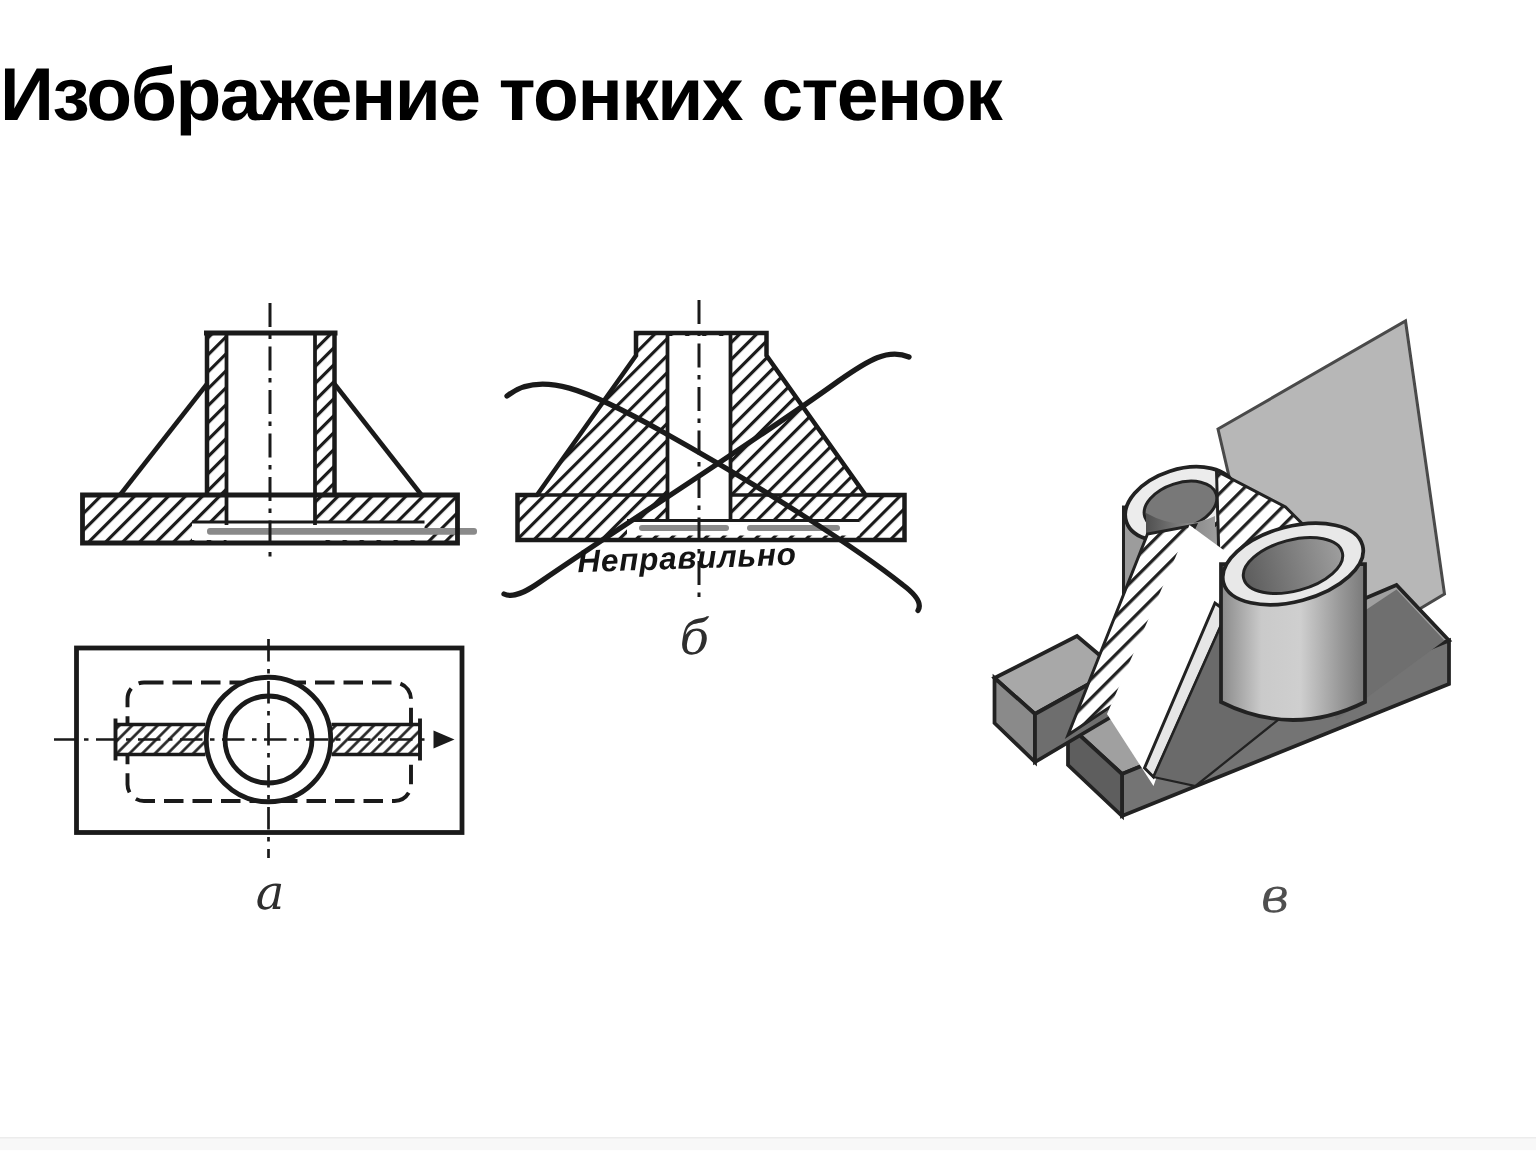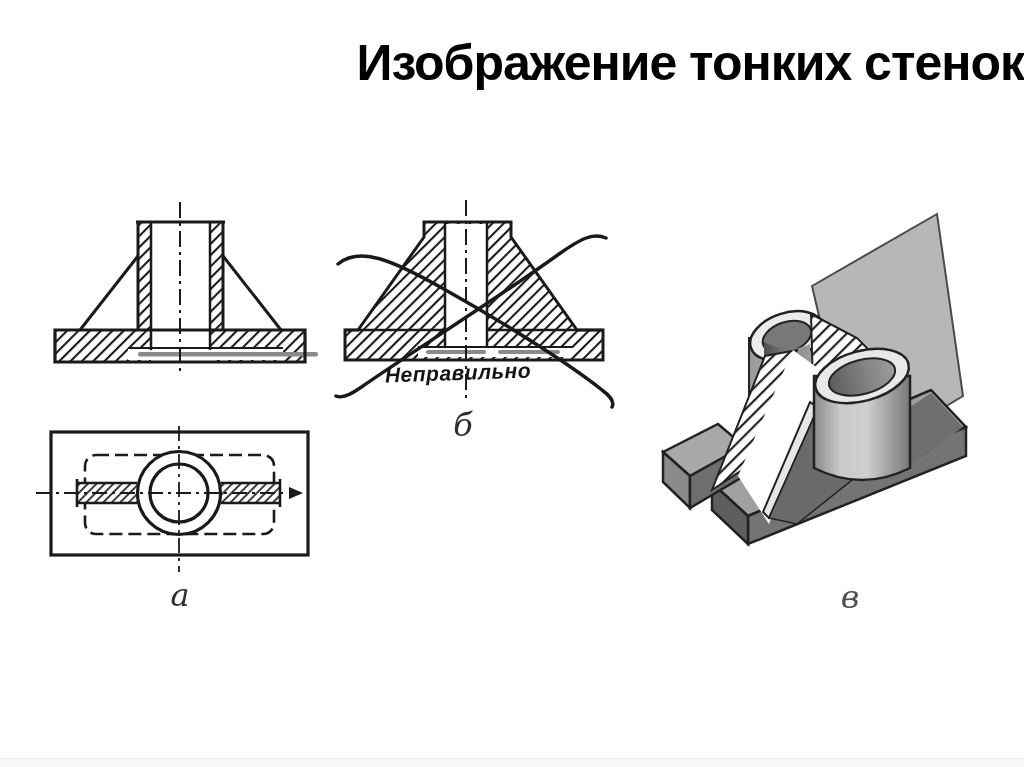--- a/index.html
+++ b/index.html
@@ -1,18 +1,18 @@
 <!DOCTYPE html>
 <html><head>
 <meta charset="utf-8">
 <style>
   html,body{margin:0;padding:0;background:#ffffff;}
   .slide{position:relative;width:1024px;height:767px;background:#ffffff;overflow:hidden;
          font-family:"Liberation Sans",sans-serif;}
-  .title{position:absolute;left:0;top:34px;width:100%;text-align:right;
+  .title{position:absolute;left:0;top:34px;width:100%;text-align:left;
          font-size:50px;font-weight:700;color:#000;letter-spacing:-1px;}
   .fig{position:absolute;}
   .fig-front{left:40px;top:198px;width:280px;height:180px;}
   .fig-incorrect{left:330px;top:192px;width:300px;height:270px;}
   .fig-plan{left:36px;top:424px;width:290px;height:150px;}
   .fig-iso{left:645px;top:190px;width:360px;height:400px;}
   .annotation{position:absolute;left:368px;top:361px;width:180px;text-align:center;
               font-style:italic;font-weight:bold;font-size:21px;color:#141414;
               transform:rotate(-2deg);letter-spacing:0.5px;}
   .fig-label{position:absolute;font-family:"DejaVu Serif",serif;font-style:italic;

